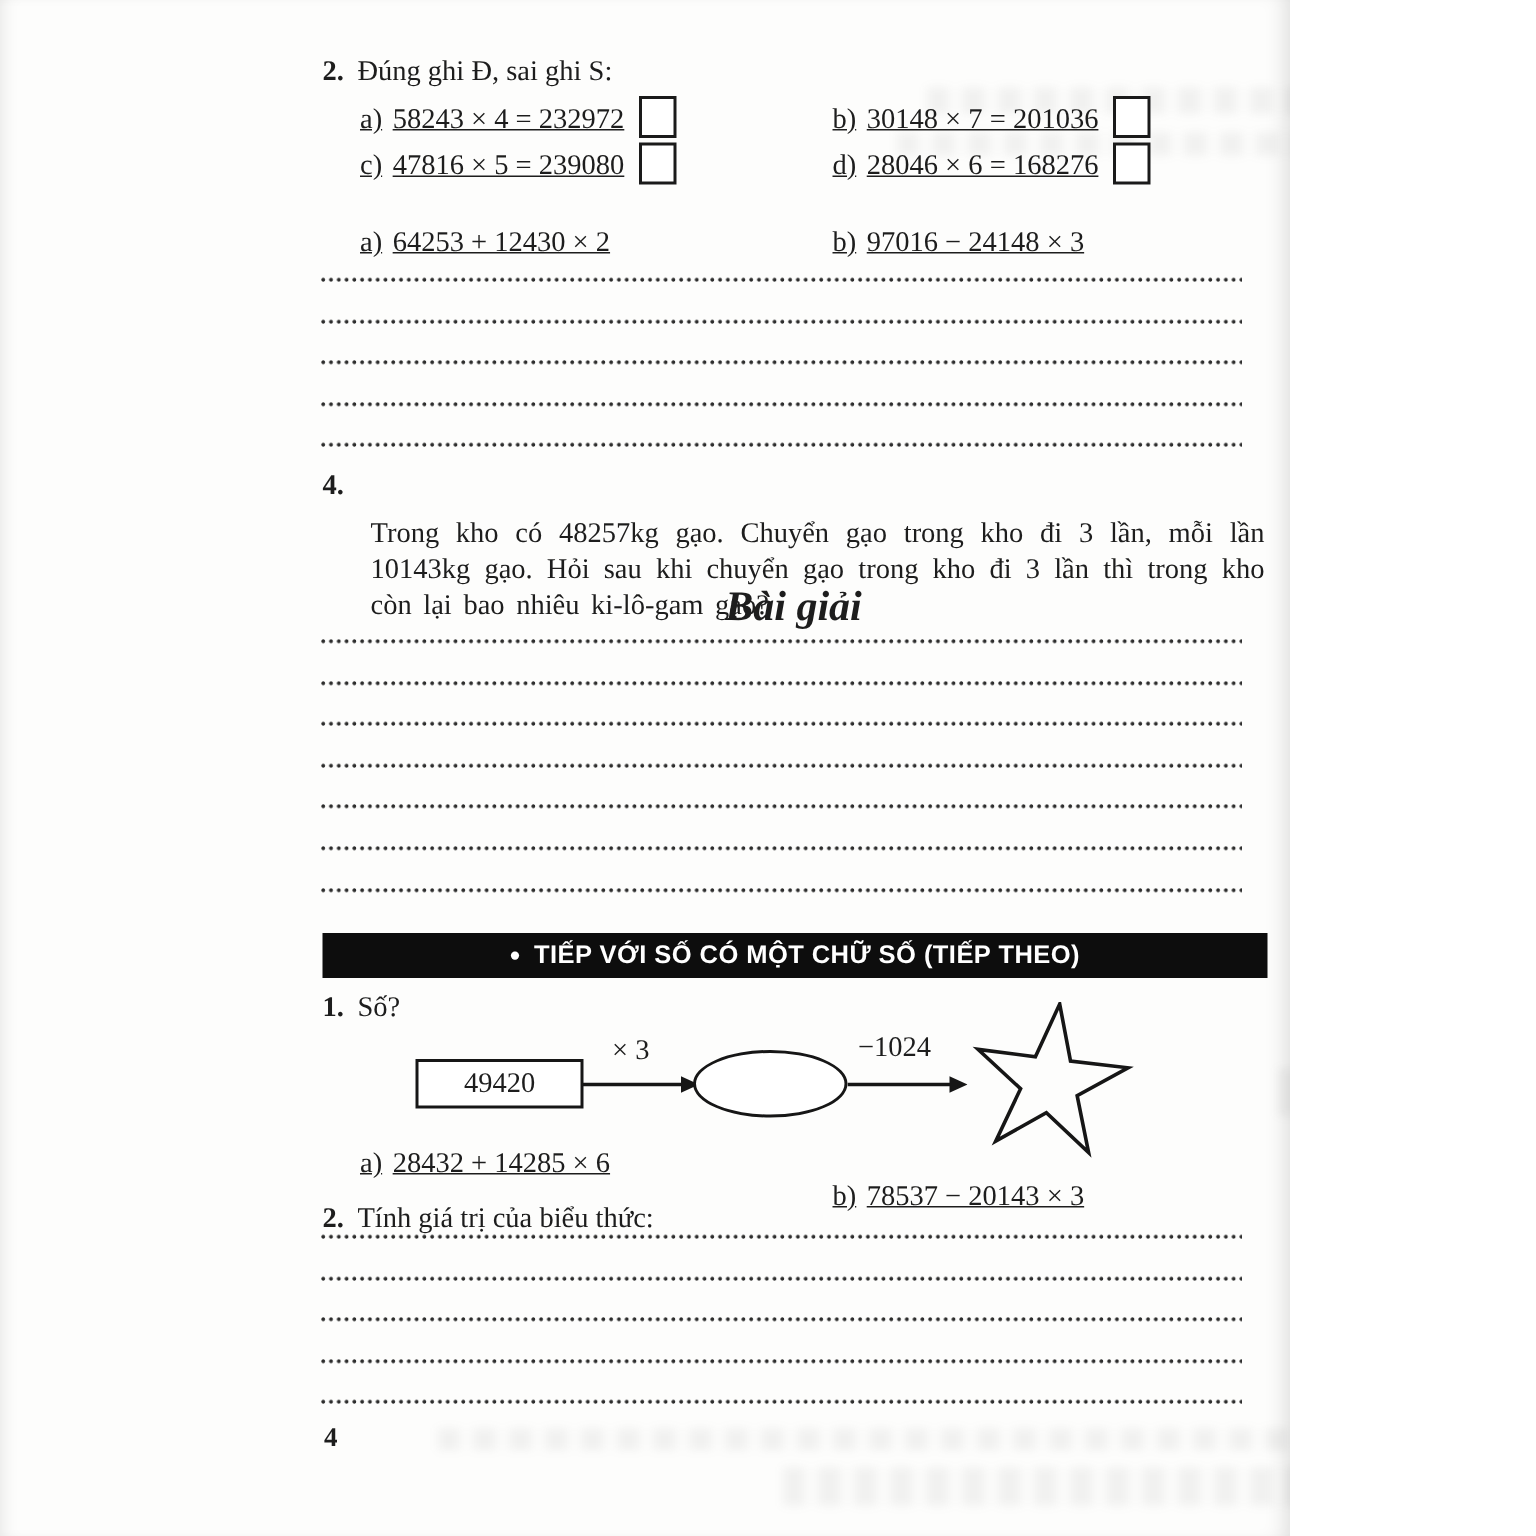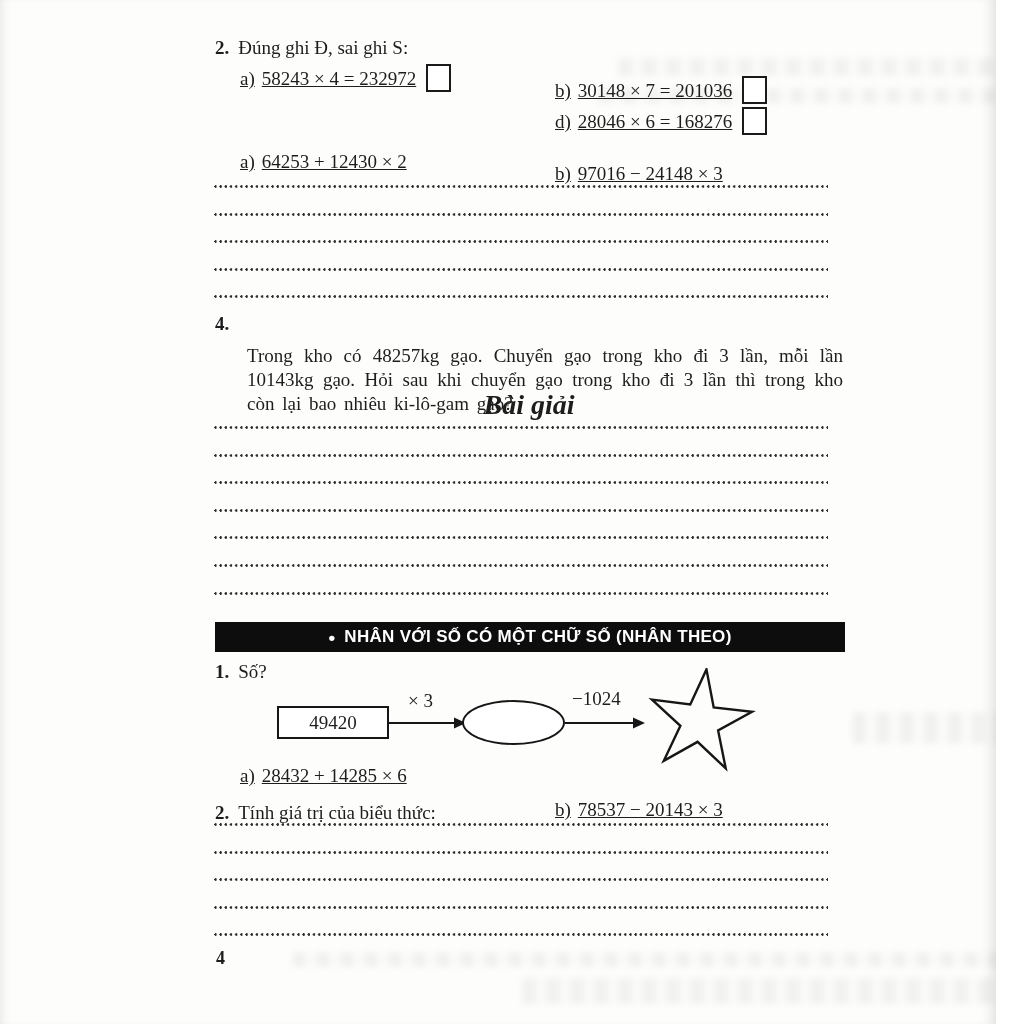--- a/index.html
+++ b/index.html
@@ -1,27 +1,27 @@
 <!DOCTYPE html>
 <html><head>
 <meta charset="utf-8">
 <style>
   html,body{margin:0;padding:0;background:#ffffff;}
   .page{
-    position:relative;width:996px;height:1024px;background:#fdfdfc;overflow:hidden;
+    position:relative;width:860px;height:1024px;background:#fdfdfc;overflow:hidden;
     font-family:"Liberation Serif","DejaVu Serif",serif;color:#1d1d1d;font-size:19px;
     box-shadow:inset 10px 0 12px -9px rgba(0,0,0,.10), inset -12px 0 14px -9px rgba(0,0,0,.13);
   }
   .abs{position:absolute;}
   .num{font-weight:bold;margin-right:9px;}
   .sub{margin-right:7px;}
   .heading-row{left:215px;white-space:nowrap;}
   .cell{white-space:nowrap;text-decoration:underline;}
   .col-l{left:240px;}
-  .col-r{left:555px;margin-top:12px;}
+  .col-r{left:555px;}
   .answer-box{
     display:inline-block;width:21px;height:24px;border:2px solid #1a1a1a;background:#fff;
     margin-left:10px;vertical-align:-7px;
   }
   .dots-group{position:absolute;left:214px;width:614px;display:flex;flex-direction:column;}
   .dotline{
     height:3px;margin-bottom:24.6px;
     background-image:radial-gradient(circle at 1.5px 1.5px,#2d2d2d 1.05px,transparent 1.5px);
     background-size:5.2px 3px;background-repeat:repeat-x;
   }
@@ -58,20 +58,23 @@
   <div class="abs heading-row" style="top:37px">
     <span class="num">2.</span><span>Đúng ghi Đ, sai ghi S:</span>
   </div>
 
   <div class="abs cell col-l" style="top:64px">
     <span class="sub">a)</span><span>58243 × 4 = 232972</span><span class="answer-box"></span>
   </div>
   <div class="abs cell col-r" style="top:64px">
     <span class="sub">b)</span><span>30148 × 7 = 201036</span><span class="answer-box"></span>
   </div>
+  <div class="abs cell col-l" style="top:95px">
+    <span class="sub">c)</span><span>47816 × 5 = 239080</span><span class="answer-box"></span>
+  </div>
   <div class="abs cell col-r" style="top:95px">
     <span class="sub">d)</span><span>28046 × 6 = 168276</span><span class="answer-box"></span>
   </div>
 
   <div class="abs cell col-l" style="top:151px">
     <span class="sub">a)</span><span>64253 + 12430 × 2</span>
   </div>
   <div class="abs cell col-r" style="top:151px">
     <span class="sub">b)</span><span>97016 − 24148 × 3</span>
   </div>
@@ -95,21 +98,21 @@
     <div class="dotline"></div>
     <div class="dotline"></div>
     <div class="dotline"></div>
     <div class="dotline"></div>
     <div class="dotline"></div>
     <div class="dotline"></div>
   </div>
 
   <div class="banner abs">
     <span class="bullet">•</span>
-    <span>NHÂN VỚI SỐ CÓ MỘT CHỮ SỐ (NHÂN THEO)</span>
+    <span>TIẾP VỚI SỐ CÓ MỘT CHỮ SỐ (TIẾP THEO)</span>
   </div>
 
   <div class="abs heading-row" style="top:661px">
     <span class="num">1.</span><span>Số?</span>
   </div>
 
   <div class="start-box abs">
     <span>49420</span>
   </div>
 

